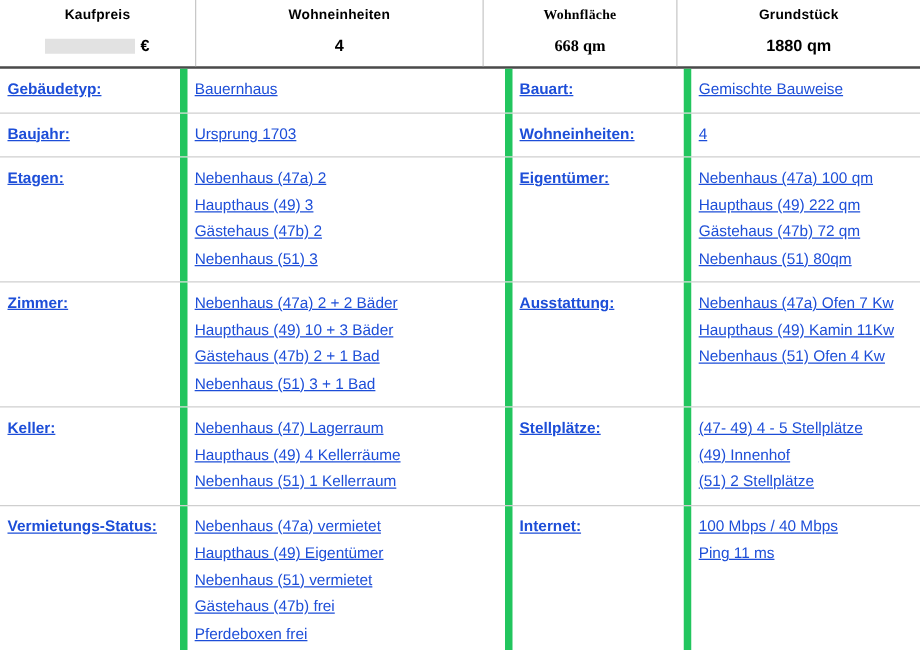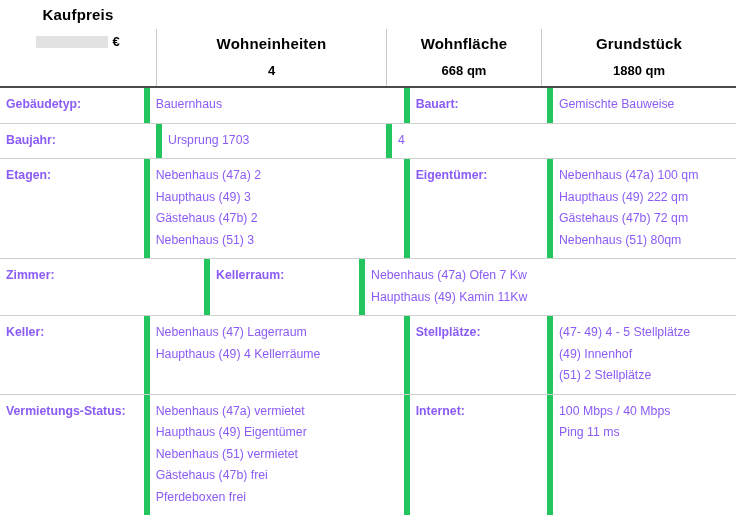--- a/index.html
+++ b/index.html
@@ -22,24 +22,23 @@
     display: flex;
     width: 736px;
     border-bottom: 2px solid #4a4a4a;
   }
   .header-cell {
     padding: 6px 4px 8px 4px;
     text-align: center;
   }
   .header-cell + .header-cell {
     border-left: 1px solid #c8c8c8;
-    margin-top: 29px;
   }
   .h-title {
-    font-size: 15px;
+    font-size: 11px;
     font-weight: bold;
     color: #000000;
     letter-spacing: .2px;
     margin-bottom: 11px;
   }
   .h-value {
     font-size: 13px;
     font-weight: bold;
     color: #000000;
     display: flex;
@@ -49,36 +48,37 @@
     min-height: 15px;
   }
   .redact {
     display: inline-block;
     background: #e2e2e2;
     height: 12px;
     vertical-align: middle;
   }
   .hc1 { width: 156px; }
   .hc2 { width: 230px; }
-  .hc3 { width: 155px; }
+  .hc3 { width: 155px; font-family: Liberation Serif, serif; }
   .hc4 { width: 195px; }
 
   
   .rows { width: 736px; }
   .row {
     display: flex;
     width: 736px;
     border-bottom: 1px solid #cfcfcf;
   }
   .row:last-child { border-bottom: none; }
   .cell {
     padding: 6px 6px 7px 6px;
     font-size: 12.3px;
-    color: #8b5cf6;
+    color: #1d4ed8;
     line-height: 21.5px;
+    text-decoration: underline;
   }
   .cell + .cell { border-left: 6px solid #22c55e; }
   .c1 { width: 156px; font-weight: bold; }
   .c2 { width: 230px; }
   .c3 { width: 155px; font-weight: bold; margin-left: 48px; }
   .c4 { width: 205px; }
   .lines > div { white-space: nowrap; }
 </style>
 </head>
 <body>
@@ -118,20 +118,21 @@
       <div class="cell c4 lines">
         <div>Gemischte Bauweise</div>
       </div>
     </div>
 
     <div class="row">
       <div class="cell c1">Baujahr:</div>
       <div class="cell c2 lines">
         <div>Ursprung 1703</div>
       </div>
+      <div class="cell c3">Wohneinheiten:</div>
       <div class="cell c4 lines">
         <div>4</div>
       </div>
     </div>
 
     <div class="row">
       <div class="cell c1">Etagen:</div>
       <div class="cell c2 lines">
         <div>Nebenhaus (47a) 2</div>
         <div>Haupthaus (49)  3</div>
@@ -142,32 +143,40 @@
       <div class="cell c4 lines">
         <div>Nebenhaus (47a) 100 qm</div>
         <div>Haupthaus (49) 222 qm</div>
         <div>Gästehaus  (47b)  72 qm</div>
         <div>Nebenhaus (51)  80qm</div>
       </div>
     </div>
 
     <div class="row">
       <div class="cell c1">Zimmer:</div>
-      <div class="cell c3">Kellerraum:</div>
+      <div class="cell c2 lines">
+        <div>Nebenhaus (47a) 2 + 2 Bäder</div>
+        <div>Haupthaus (49) 10 + 3 Bäder</div>
+        <div>Gästehaus (47b) 2 + 1 Bad</div>
+        <div>Nebenhaus (51) 3 + 1 Bad</div>
+      </div>
+      <div class="cell c3">Ausstattung:</div>
       <div class="cell c4 lines">
         <div>Nebenhaus (47a) Ofen 7 Kw</div>
         <div>Haupthaus (49) Kamin 11Kw</div>
+        <div>Nebenhaus (51) Ofen 4 Kw</div>
       </div>
     </div>
 
     <div class="row">
       <div class="cell c1">Keller:</div>
       <div class="cell c2 lines">
         <div>Nebenhaus (47) Lagerraum</div>
         <div>Haupthaus (49) 4 Kellerräume</div>
+        <div>Nebenhaus (51) 1 Kellerraum</div>
       </div>
       <div class="cell c3">Stellplätze:</div>
       <div class="cell c4 lines">
         <div>(47- 49) 4 - 5 Stellplätze</div>
         <div>(49) Innenhof</div>
         <div>(51) 2 Stellplätze</div>
       </div>
     </div>
 
     <div class="row">

